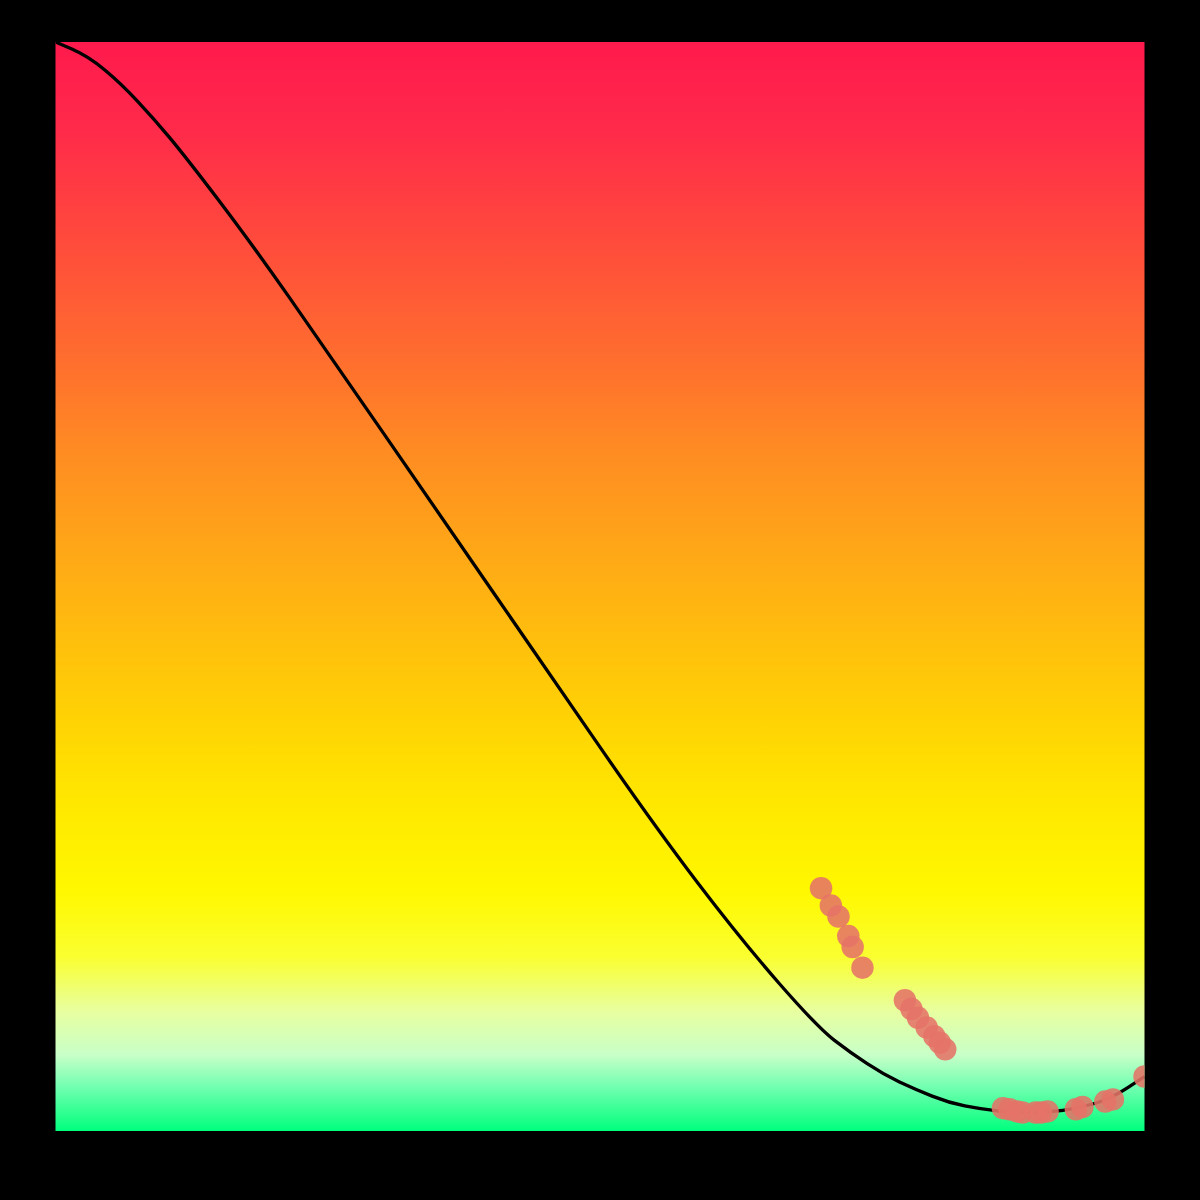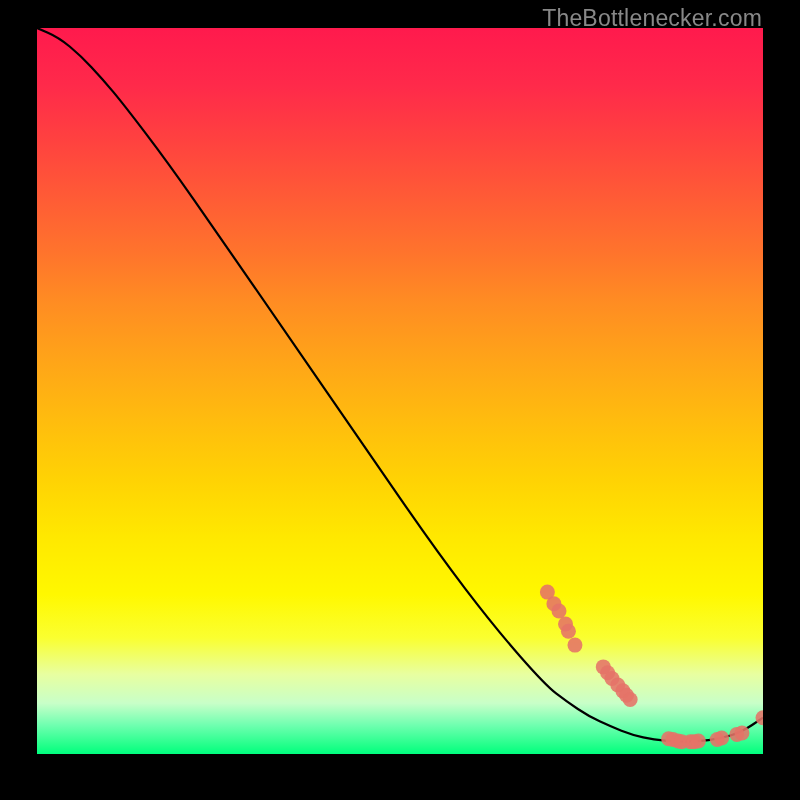--- a/index.html
+++ b/index.html
@@ -59,21 +59,20 @@
     width: 726px;
     height: 726px;
     pointer-events: none;
   }
 </style>
 </head>
 <body>
 
 <div class="container">
   <div class="plot-area"></div>
-  <div class="watermark">TheBottlenecker.com</div>
   <svg class="overlay" viewBox="0 0 726 726">
     <path id="curve-path" fill="none" stroke="#000000" stroke-width="2.2" d="M 0 0 Q 0 0 10.889999999999999 4.718999999999994 Q 21.779999999999998 9.437999999999988 32.669999999999995 18.512999999999977 Q 43.559999999999995 27.587999999999965 54.45 39.20399999999995 Q 65.34 50.819999999999936 76.22999999999999 63.88799999999998 Q 87.11999999999999 76.95600000000002 108.9 105.63300000000004 Q 130.68 134.31000000000006 156.09 170.61 Q 181.5 206.90999999999997 217.8 259.545 Q 254.1 312.18000000000006 290.4 364.81500000000005 Q 326.7 417.45 363 470.08500000000004 Q 399.3 522.72 428.34000000000003 560.835 Q 457.38 598.95 482.78999999999996 627.99 Q 508.2 657.03 519.09 665.3789999999999 Q 529.98 673.728 540.87 680.988 Q 551.76 688.248 562.6500000000001 693.33 Q 573.5400000000001 698.412 584.4300000000001 702.768 Q 595.3199999999999 707.124 606.21 709.302 Q 617.1 711.48 627.99 712.569 Q 638.88 713.658 649.77 713.658 Q 660.66 713.658 671.55 712.206 Q 682.4399999999999 710.754 693.3299999999999 707.4870000000001 Q 704.22 704.22 715.11 696.96 L 726 689.7"></path>
     <g id="markers-group">
         <circle cx="510.378" cy="564.102" r="7.5" fill="#e57368" fill-opacity="0.88"></circle>
         <circle cx="516.912" cy="575.7180000000001" r="7.5" fill="#e57368" fill-opacity="0.88"></circle>
         <circle cx="521.994" cy="582.9780000000001" r="7.5" fill="#e57368" fill-opacity="0.88"></circle>
         <circle cx="528.528" cy="596.046" r="7.5" fill="#e57368" fill-opacity="0.88"></circle>
         <circle cx="531.432" cy="603.306" r="7.5" fill="#e57368" fill-opacity="0.88"></circle>
         <circle cx="537.966" cy="617.1" r="7.5" fill="#e57368" fill-opacity="0.88"></circle>
         <circle cx="566.28" cy="638.88" r="7.5" fill="#e57368" fill-opacity="0.88"></circle>

